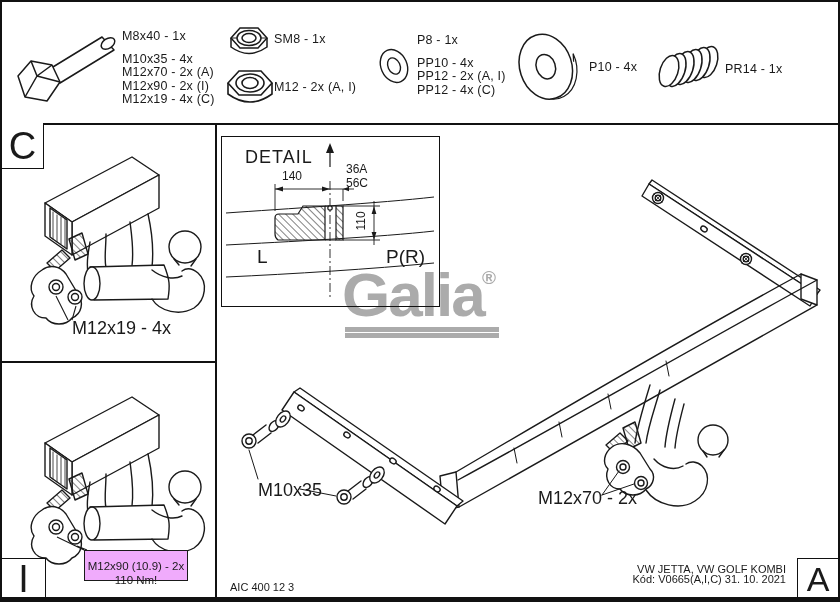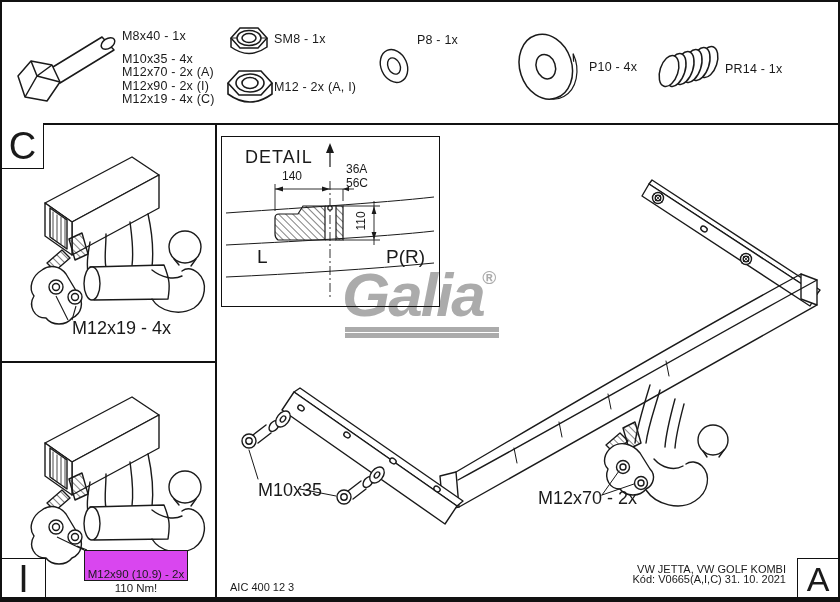--- a/index.html
+++ b/index.html
@@ -11,25 +11,25 @@
   .abs{position:absolute;}
   .plabel{font-size:12.5px;letter-spacing:.2px;white-space:nowrap;}
   .plist div{line-height:13.4px;}
   .strip{position:absolute;left:0;top:0;width:836px;height:121px;border-bottom:2.5px solid #111;}
   .vdiv{position:absolute;left:213px;top:121px;width:2px;height:474px;background:#111;}
   .hdiv{position:absolute;left:0;top:359px;width:214px;height:1.6px;background:#111;}
   .cornerbox{position:absolute;box-sizing:border-box;display:flex;align-items:center;justify-content:center;background:#fff;}
   .letter{font-size:38px;font-weight:400;line-height:1;}
   .callout{font-size:18px;white-space:nowrap;}
   .ibox{box-sizing:border-box;border:1.6px solid #1a1a1a;text-align:center;
-        font-size:11.5px;line-height:14px;padding-top:16px;background:#d946ef;}
+        font-size:11.5px;line-height:14px;padding-top:8px;background:#f0abfc;}
   .detailbox{position:absolute;left:219px;top:134px;width:219px;height:171px;
         border:1.7px solid #111;box-sizing:border-box;z-index:3;background:transparent;}
   .dtxt{position:absolute;white-space:nowrap;}
-  .logo{position:absolute;z-index:1;font-style:italic;}
+  .logo{position:absolute;z-index:1;}
   .logoword{font-size:62px;font-weight:bold;color:#ababab;letter-spacing:-2px;line-height:1;}
   .logoreg{position:absolute;font-size:19px;font-weight:bold;color:#ababab;}
   .logobar{position:absolute;background:#ababab;height:4.5px;width:154px;}
   .foot{font-size:11px;white-space:nowrap;}
   svg{overflow:visible;}
 </style>
 </head>
 <body>
 
 <svg width="0" height="0" style="position:absolute">
@@ -114,20 +114,25 @@
     </svg>
     <div class="plabel abs" style="left:272px;top:78px">M12 - 2x (A, I)</div>
 
     <svg class="abs" style="left:373px;top:40px" width="38" height="48" viewBox="0 0 38 48">
       <g fill="#fff" stroke="#1a1a1a" stroke-width="1.4" transform="rotate(-24 19 24)">
         <ellipse cx="19" cy="24" rx="13" ry="17"></ellipse>
         <ellipse cx="19" cy="24" rx="6" ry="8.5"></ellipse>
       </g>
     </svg>
     <div class="plabel abs" style="left:415px;top:31px">P8 - 1x</div>
+    <div class="plabel plist abs" style="left:415px;top:55px">
+      <div>PP10 - 4x</div>
+      <div>PP12 - 2x (A, I)</div>
+      <div>PP12 - 4x (C)</div>
+    </div>
 
     <svg class="abs" style="left:514px;top:26px" width="64" height="78" viewBox="0 0 64 78">
       <g fill="#fff" stroke="#1a1a1a" stroke-width="1.5" transform="rotate(-18 32 39)">
         <path d="M8,44 a26,33 0 1,0 52,-10 l-2,8" fill="none" stroke-width="1.2"></path>
         <ellipse cx="30" cy="38" rx="26" ry="33"></ellipse>
         <ellipse cx="30" cy="38" rx="9.5" ry="12.5"></ellipse>
       </g>
     </svg>
     <div class="plabel abs" style="left:587px;top:58px">P10 - 4x</div>
 

